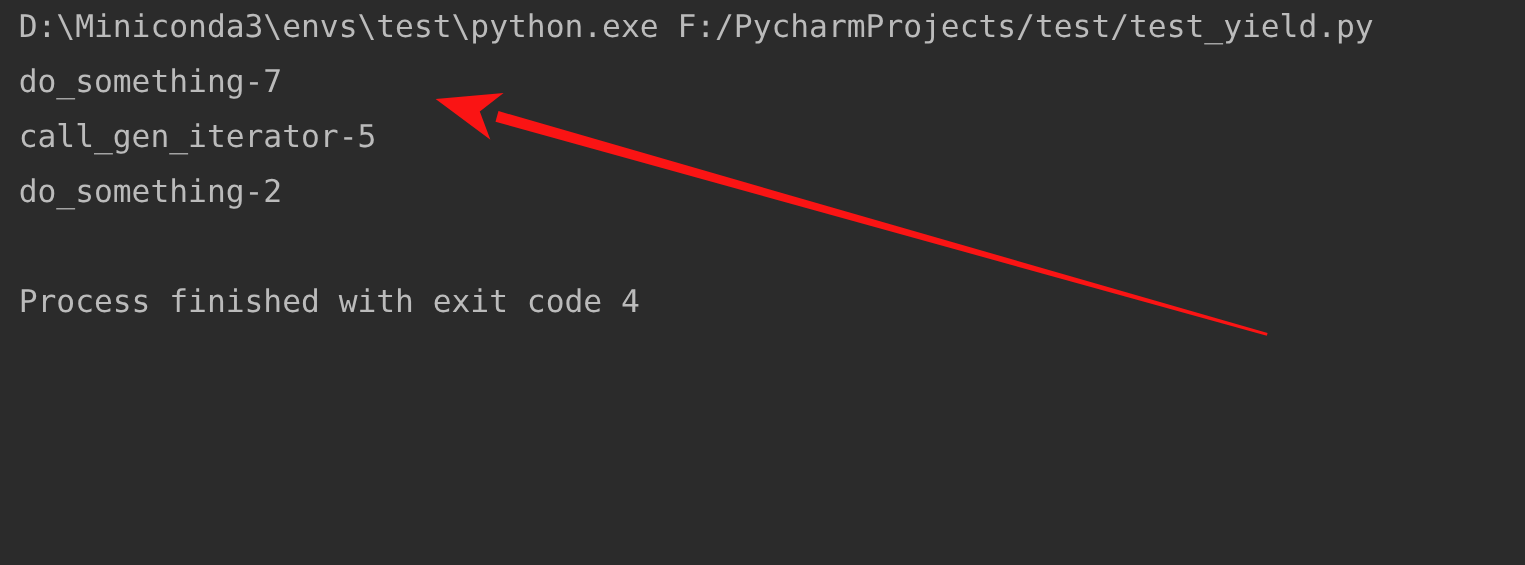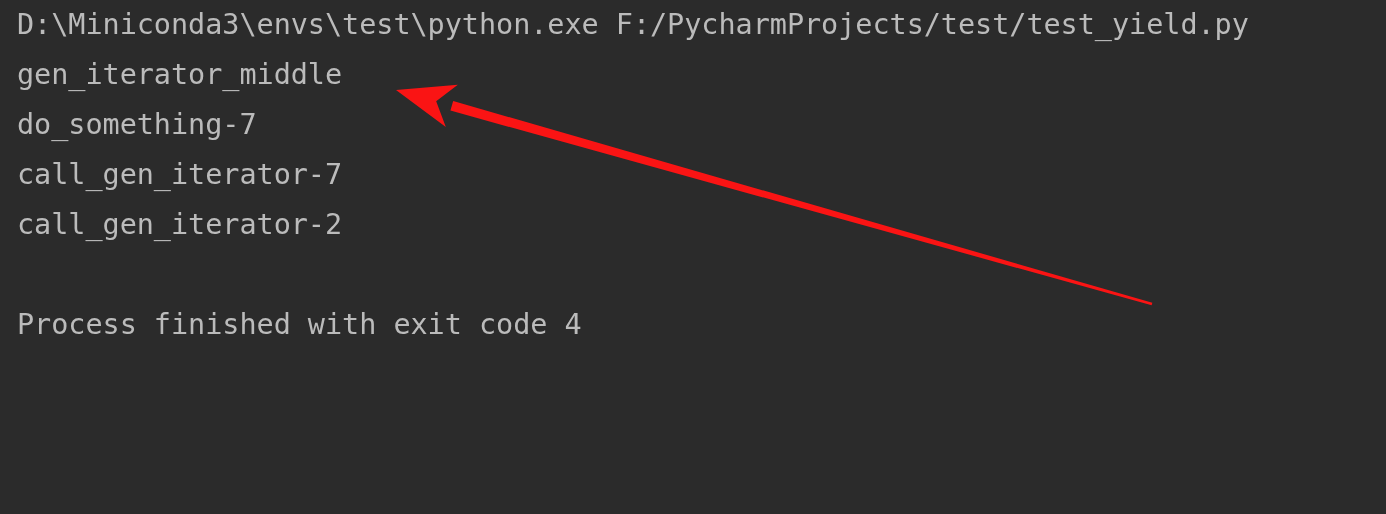--- a/index.html
+++ b/index.html
@@ -45,24 +45,23 @@
     pointer-events: none;
   }
 </style>
 </head>
 <body>
 
 <div id="console">
 
   <div id="output">
     <div class="line">D:\Miniconda3\envs\test\python.exe F:/PycharmProjects/test/test_yield.py</div>
-    <div class="line">gen_iterator_middle</div>
     <div class="line">do_something-7</div>
-    <div class="line">call_gen_iterator-7</div>
-    <div class="line">call_gen_iterator-2</div>
+    <div class="line">call_gen_iterator-5</div>
+    <div class="line">do_something-2</div>
     <div class="line blank"></div>
     <div class="line">Process finished with exit code 4</div>
   </div>
 
   <svg id="annotation-arrow" viewBox="0 0 1386 514">
     <polygon id="arrow-shape" fill="#fa1414" points="450.4453860208871,110.6082493442939 1151.645922988662,305.2508514979973 1152.354077011338,302.7491485020027 453.16905533887063,100.98631474431478"></polygon>
     <polygon id="arrow-head" fill="#fa1414" points="396,90 445.81514818031513,126.96553816425839 436.18119888951276,101.37404307189912 457.7992931794426,84.62902592435029"></polygon>
   </svg>
 
 </div>

